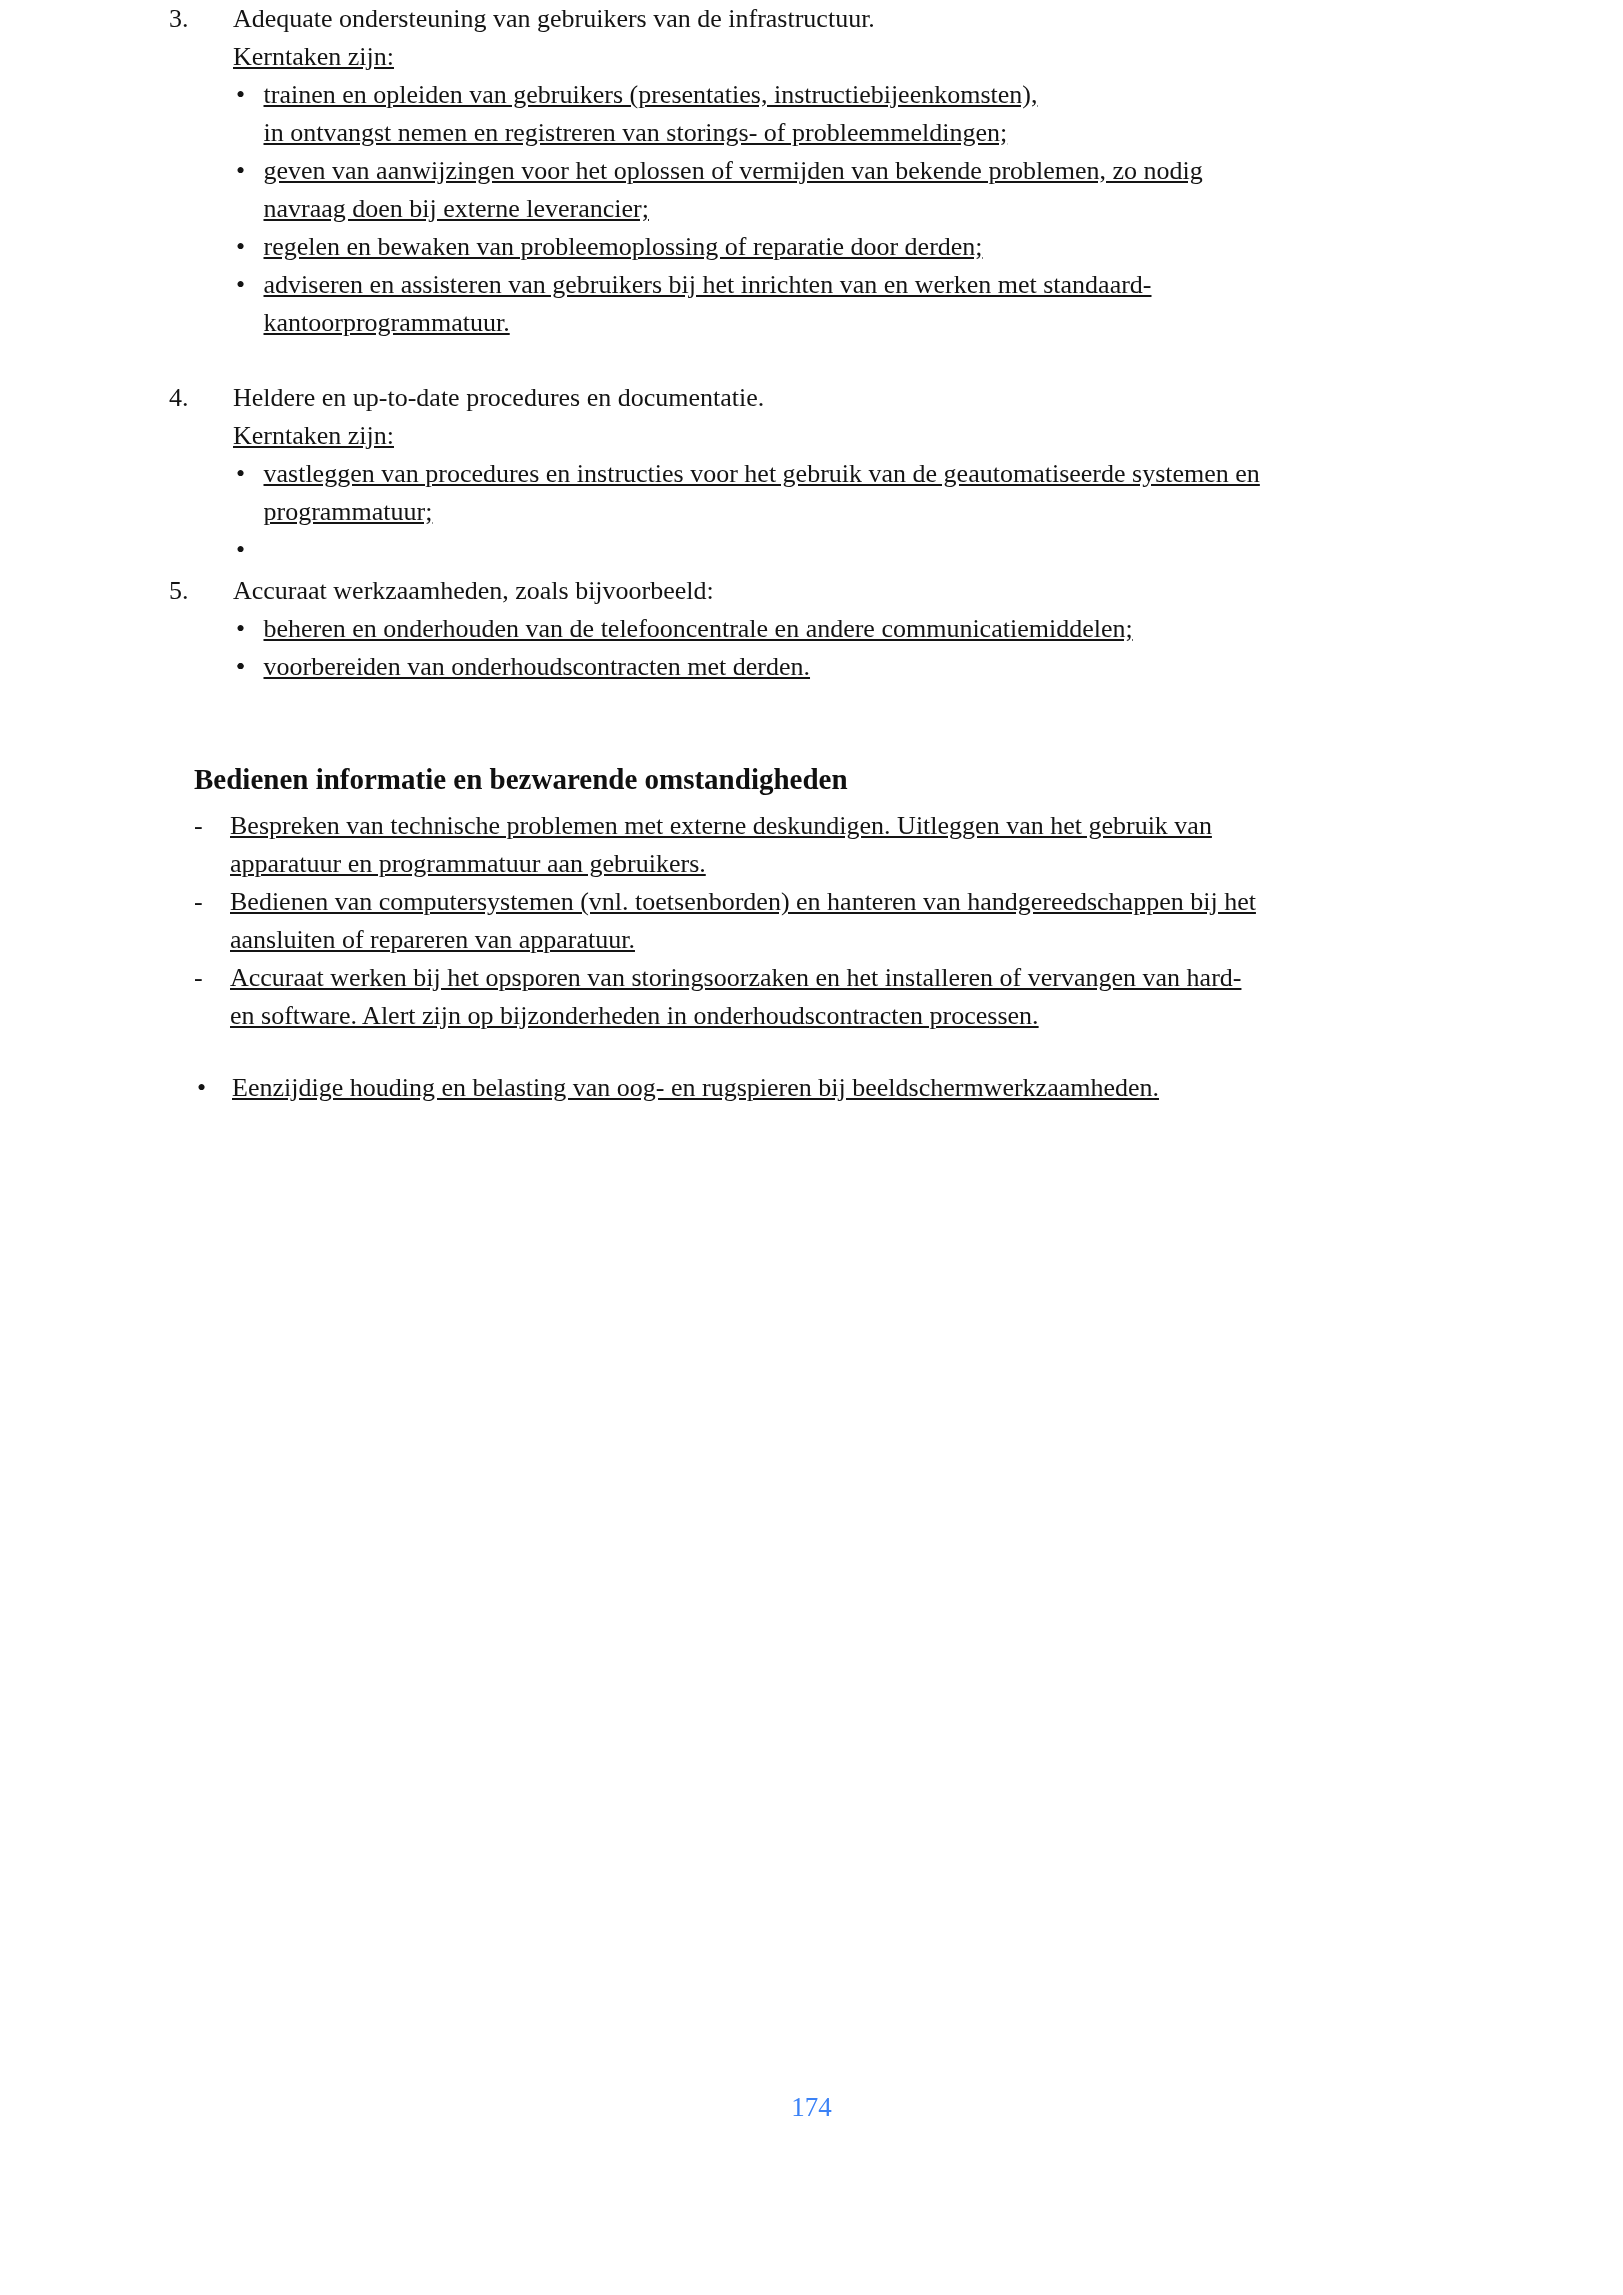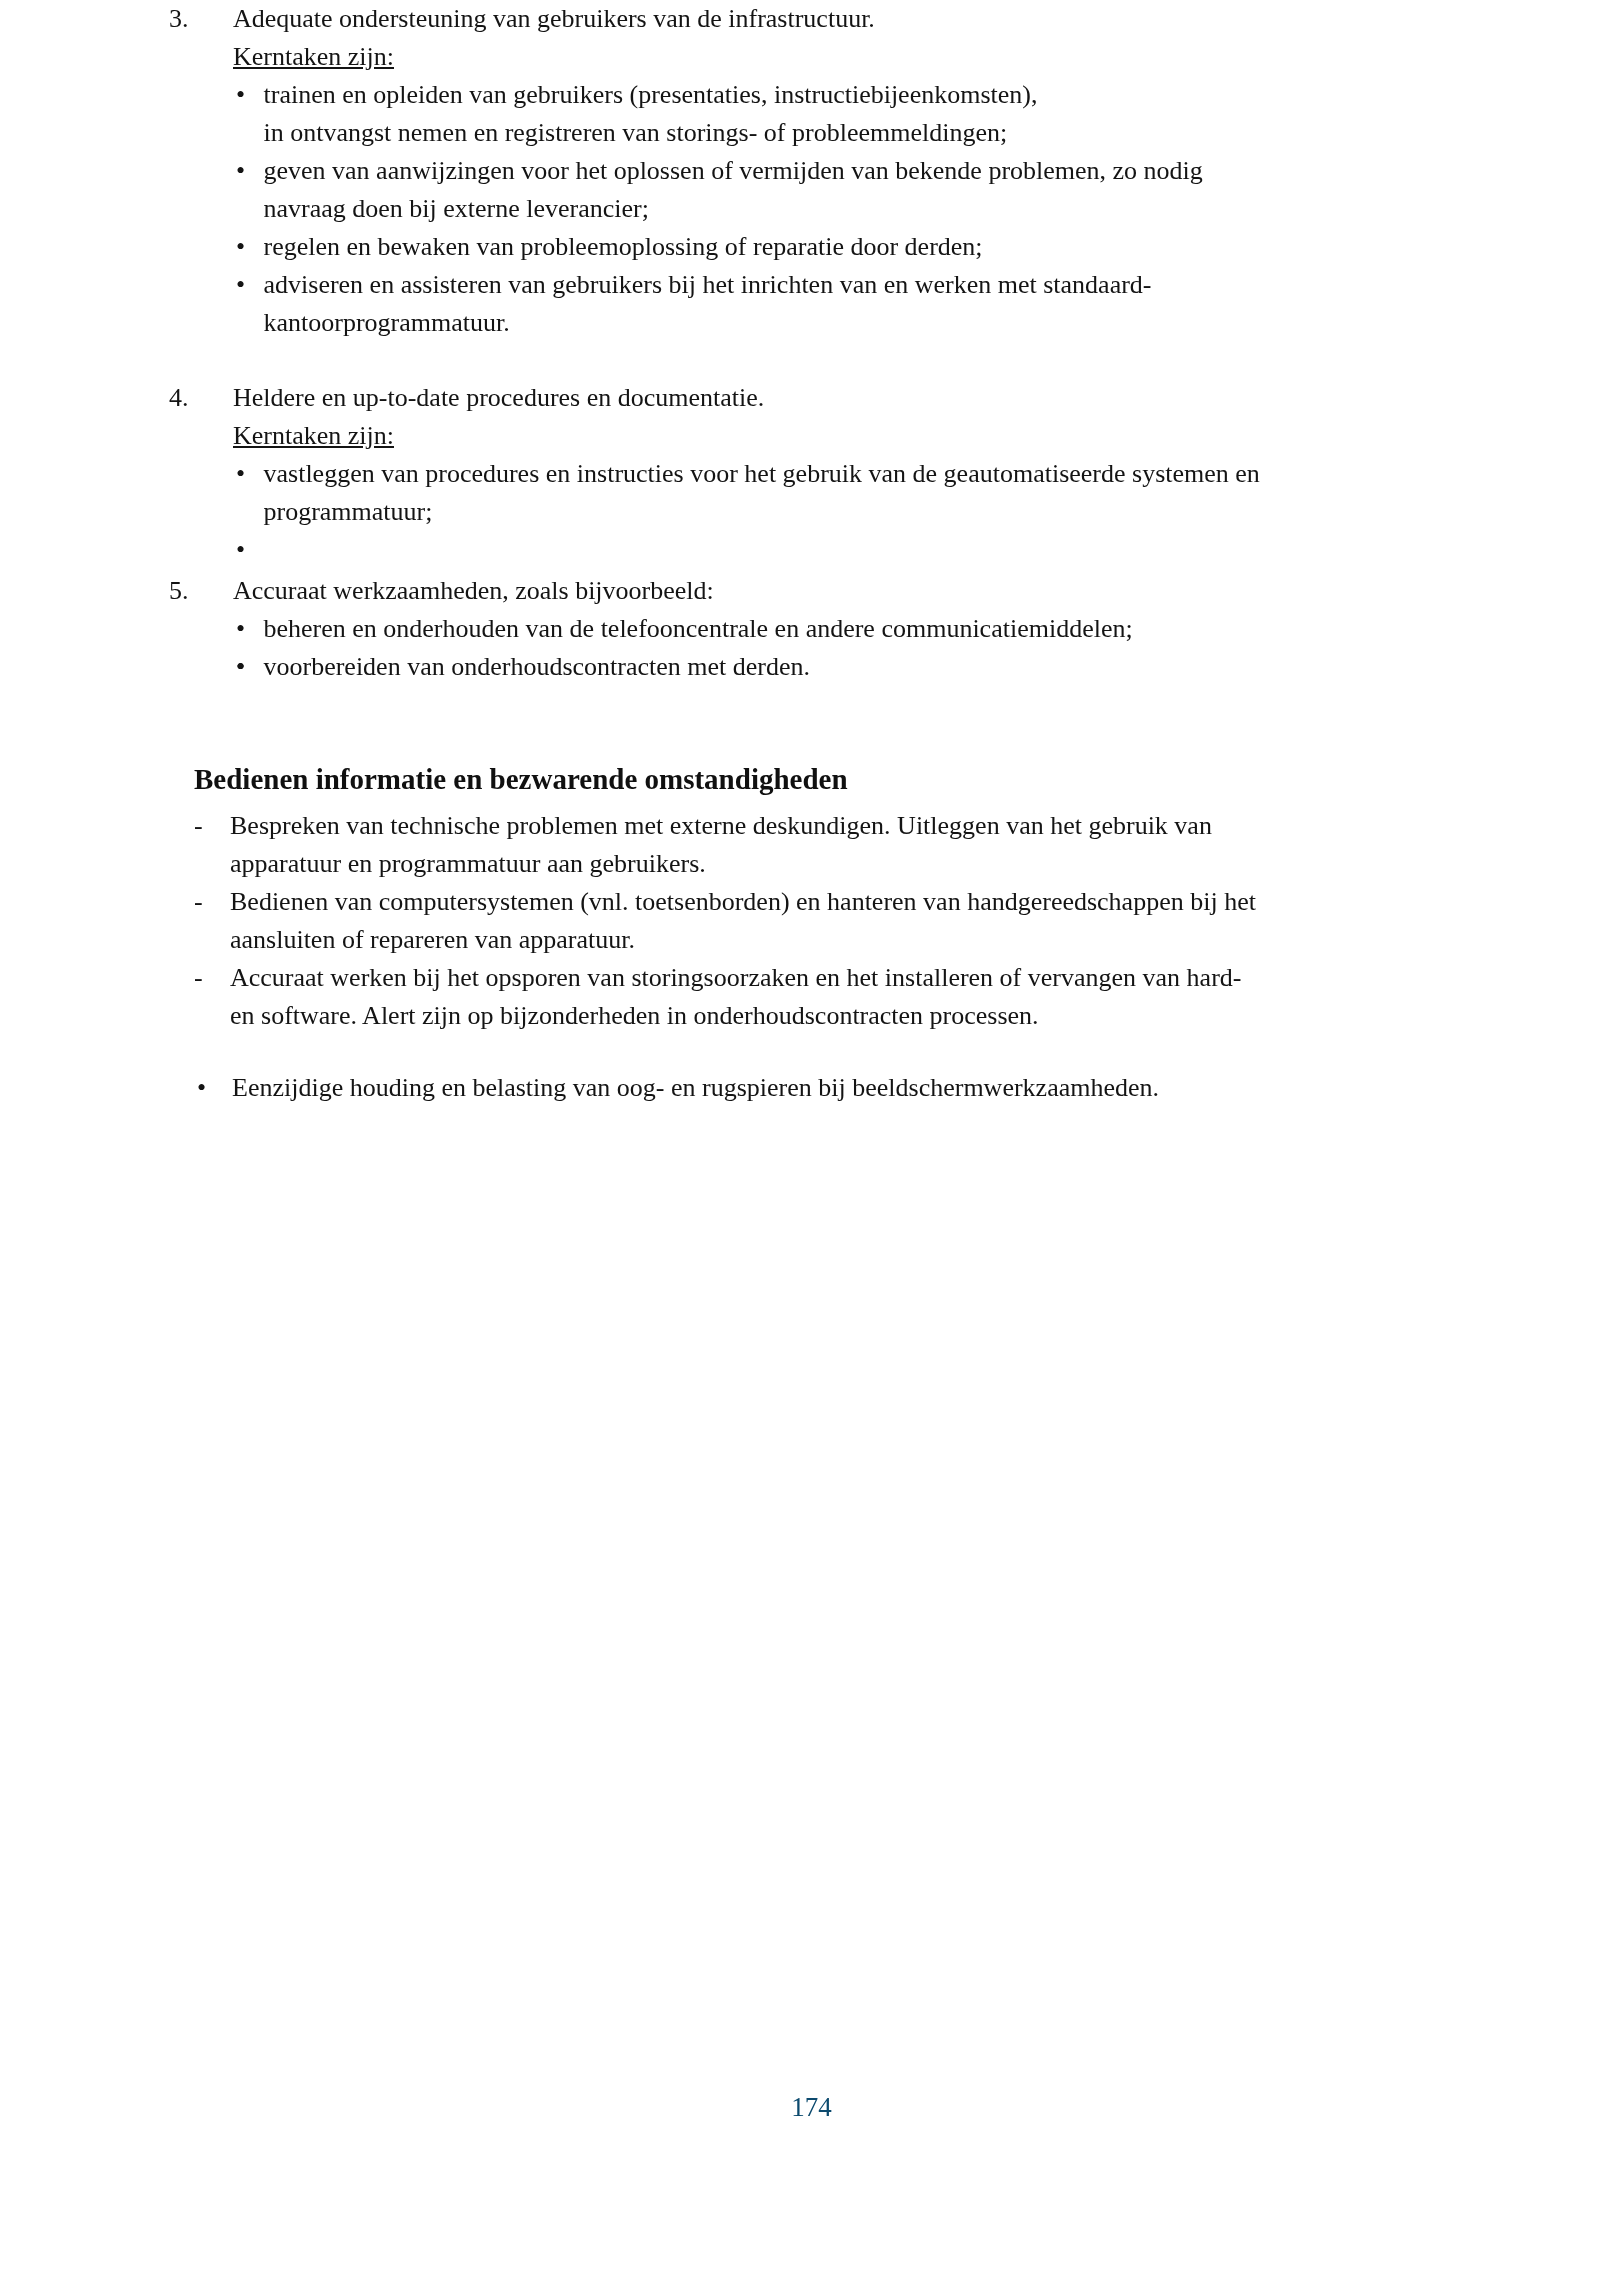--- a/index.html
+++ b/index.html
@@ -37,20 +37,21 @@
     margin-left: 67px;
     padding-left: 27.5px;
   }
   .bullet .marker {
     position: absolute;
     left: 0;
     top: 0;
   }
   .multiline {
     white-space: pre-line;
+    text-decoration: underline;
   }
   .gap-item {
     margin-top: 37px;
   }
   .gap-item-5 {
     margin-top: 41px;
   }
   
   .section-heading {
     margin-left: 194px;
@@ -85,21 +86,21 @@
     top: 0;
   }
   .page-number {
     position: absolute;
     top: 2088px;
     left: 0;
     width: 100%;
     text-align: center;
     font-size: 27px;
     line-height: 38px;
-    color: #0c4a6e;
+    color: #3b82f6;
   }
 </style>
 </head>
 <body>
 
 <div class="content">
 
   <div class="num-item">
     <div class="item-head">
       <span class="num">3.</span><span class="item-title">Adequate ondersteuning van gebruikers van de infrastructuur.</span>

